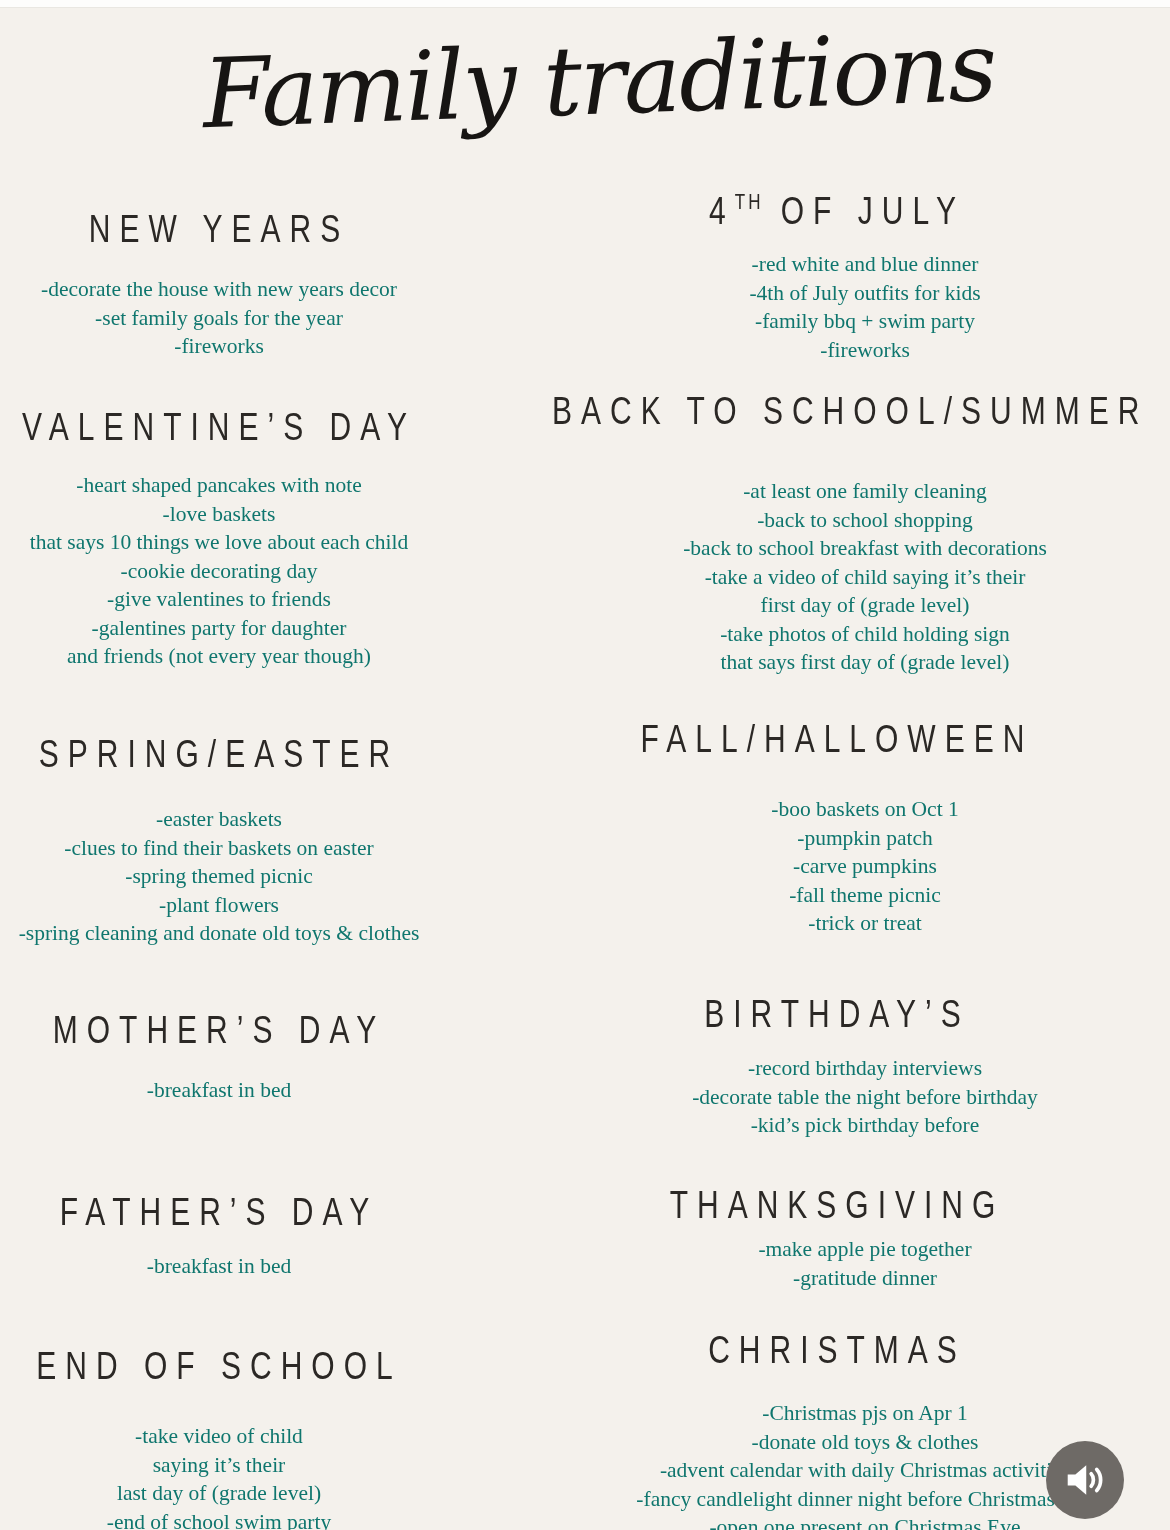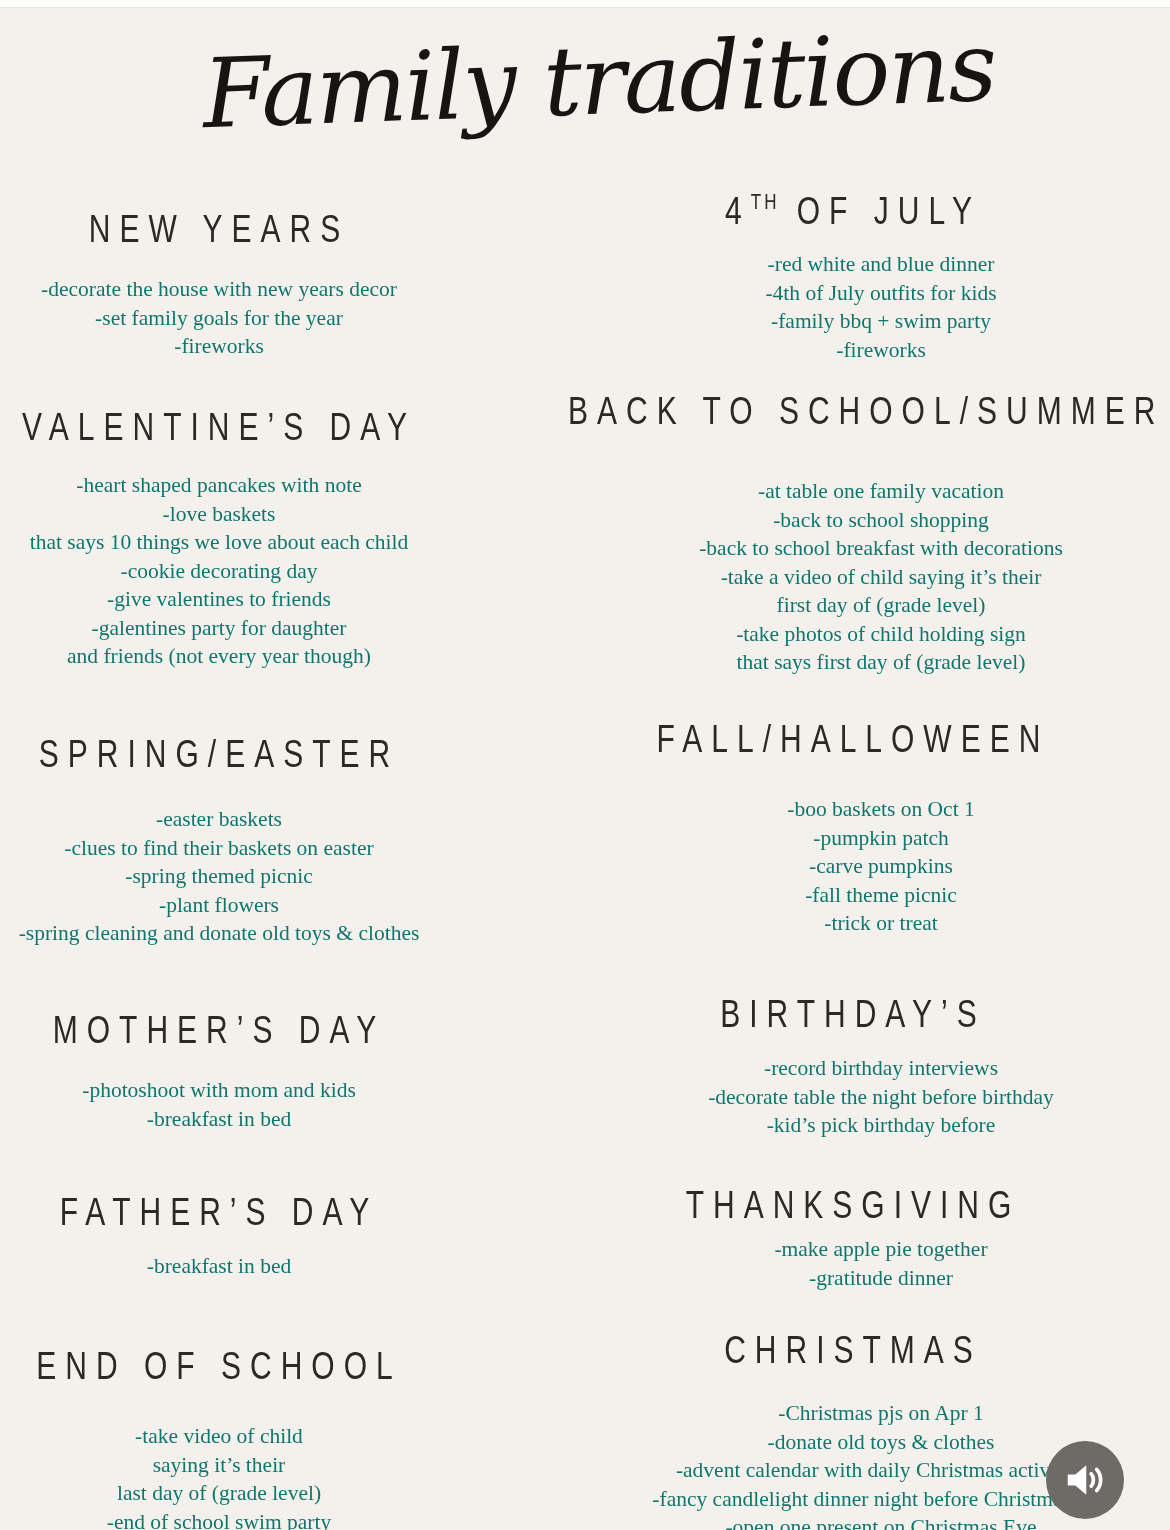--- a/index.html
+++ b/index.html
@@ -7,21 +7,21 @@
   .stage{position:relative;width:1170px;height:1530px;overflow:hidden;background:#fdfdfc;}
   .poster{position:absolute;left:0;top:7px;width:1170px;height:1523px;background:#f4f1ec;color:#211f1c;}
   .top-strip{position:absolute;left:0;top:0;width:1170px;height:7px;background:#fdfdfc;border-bottom:1px solid #e9e7e2;}
   .title{
     position:absolute;top:18px;left:0;width:1170px;padding-left:28px;box-sizing:border-box;
     text-align:center;font-family:"DejaVu Serif",serif;font-style:italic;font-weight:500;
     font-size:96px;letter-spacing:-2px;color:#171513;transform:rotate(-2deg);
   }
   .column{position:absolute;top:0;height:100%;}
   .col-left{left:2px;width:434px;margin-top:16px;}
-  .col-right{left:568px;width:570px;text-decoration:underline;}
+  .col-right{left:552px;width:570px;text-decoration:underline;}
   .heading{
     position:absolute;left:0;right:0;text-align:center;white-space:nowrap;
     font-family:"Liberation Sans",sans-serif;font-weight:300;font-size:30px;
     letter-spacing:9px;color:#2b2825;transform:scaleY(1.32);transform-origin:center top;
   }
   .heading .sup{font-size:17px;position:relative;top:-11px;letter-spacing:3px;}
   .items{
     position:absolute;left:0;right:0;text-align:center;
     font-family:"Liberation Serif",serif;font-size:21.5px;line-height:28.5px;color:#0f766e;
   }
@@ -72,21 +72,20 @@
         <div class="heading h-left-2"><span>SPRING/EASTER</span></div>
         <div class="items i-left-2">
           <div class="line">-easter baskets</div>
           <div class="line">-clues to find their baskets on easter</div>
           <div class="line">-spring themed picnic</div>
           <div class="line">-plant flowers</div>
           <div class="line">-spring cleaning and donate old toys &amp; clothes</div>
         </div>
         <div class="heading h-left-3"><span>MOTHER’S DAY</span></div>
         <div class="items i-left-3">
-          <div class="line">-photoshoot with mom and kids</div>
           <div class="line">-breakfast in bed</div>
         </div>
         <div class="heading h-left-4"><span>FATHER’S DAY</span></div>
         <div class="items i-left-4">
           <div class="line">-breakfast in bed</div>
         </div>
         <div class="heading h-left-5"><span>END OF SCHOOL</span></div>
         <div class="items i-left-5">
           <div class="line">-take video of child</div>
           <div class="line">saying it’s their</div>
@@ -97,21 +96,21 @@
     <div class="column col-right">
         <div class="heading h-right-0"><span>4</span><span class="sup">TH</span><span> OF JULY</span></div>
         <div class="items i-right-0">
           <div class="line">-red white and blue dinner</div>
           <div class="line">-4th of July outfits for kids</div>
           <div class="line">-family bbq + swim party</div>
           <div class="line">-fireworks</div>
         </div>
         <div class="heading h-right-1"><span>BACK TO SCHOOL/SUMMER</span></div>
         <div class="items i-right-1">
-          <div class="line">-at table one family vacation</div>
+          <div class="line">-at least one family cleaning</div>
           <div class="line">-back to school shopping</div>
           <div class="line">-back to school breakfast with decorations</div>
           <div class="line">-take a video of child saying it’s their</div>
           <div class="line">first day of (grade level)</div>
           <div class="line">-take photos of child holding sign</div>
           <div class="line">that says first day of (grade level)</div>
         </div>
         <div class="heading h-right-2"><span>FALL/HALLOWEEN</span></div>
         <div class="items i-right-2">
           <div class="line">-boo baskets on Oct 1</div>

